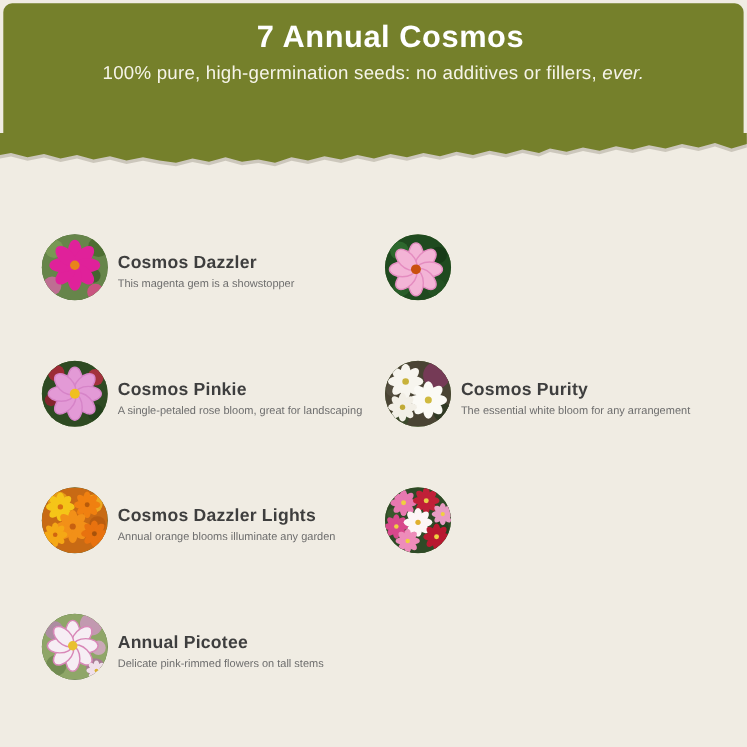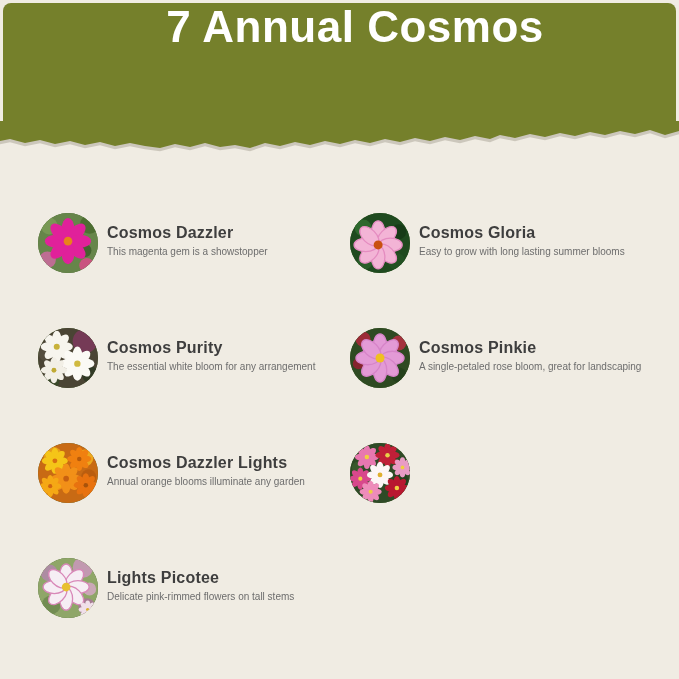--- a/index.html
+++ b/index.html
@@ -13,22 +13,22 @@
   
   .header{
     margin:3px 3px 0 3px;
     border-radius:8px 8px 0 0;
     background:#75802b;
     height:118px;
     text-align:center;
     position:relative;
   }
   .title{
-    padding-top:0;
-    font-size:44px;
+    padding-top:16px;
+    font-size:28px;
     font-weight:bold;
     letter-spacing:.5px;
     color:#ffffff;
     line-height:1.1;
     margin-left:31px;
   }
   .subtitle{
     margin-top:7px;
     font-size:17px;
     color:#f6f4e9;
@@ -41,21 +41,21 @@
     padding:58px 30px 0 38px;
   }
   .grid{
     display:grid;
     grid-template-columns:312px 1fr;
     grid-auto-rows:115px;
     align-items:start;
   }
   .item{
     display:flex;
-    align-items:flex-start;
+    align-items:center;
   }
   .photo{
     width:60px;height:60px;
     border-radius:50%;
     overflow:hidden;
     flex:0 0 60px;
     background:#46622e;
   }
   .photo svg{display:block;width:60px;height:60px;}
   .itext{
@@ -74,20 +74,21 @@
     font-size:10px;
     color:#6d6d6d;
     line-height:1.4;
   }
 </style>
 </head>
 <body>
 
 <div class="header">
   <div class="title">7 Annual Cosmos</div>
+  <div class="subtitle"><span>100% pure, high-germination seeds: no additives or fillers, </span><em>ever.</em></div>
 </div>
 <svg class="tear" viewBox="0 0 679 34" preserveAspectRatio="none" aria-hidden="true">
   <g transform="translate(0,3.2)" opacity="0.35">
     <path fill="#8a8572" d="M0,0 H679 V10 L665,14 650,9 635,13 620,10 605,14 590,11 575,15 560,12 545,16 530,13 515,17 500,14 490,18 475,15 460,19 445,16 430,20 415,17 400,21 385,18 370,22 355,19 340,23 325,20 310,24 295,21 280,25 265,22 250,27 235,24 220,26 205,22 190,26 175,23 160,27 145,25 130,22 115,25 100,21 85,24 70,20 55,23 40,19 25,22 10,18 0,20 Z"></path>
   </g>
   <path fill="#75802b" d="M0,0 H679 V10 L665,14 650,9 635,13 620,10 605,14 590,11 575,15 560,12 545,16 530,13 515,17 500,14 490,18 475,15 460,19 445,16 430,20 415,17 400,21 385,18 370,22 355,19 340,23 325,20 310,24 295,21 280,25 265,22 250,27 235,24 220,26 205,22 190,26 175,23 160,27 145,25 130,22 115,25 100,21 85,24 70,20 55,23 40,19 25,22 10,18 0,20 Z"></path>
 </svg>
 
 <div class="main">
   <div class="grid">
@@ -134,23 +135,46 @@
               <ellipse cx="0" cy="-13.200000000000001" rx="7.199999999999999" ry="12.48" fill="#f3b4d6" transform="rotate(90)" stroke="#e48cc0" stroke-width="1.4"></ellipse>
               <ellipse cx="0" cy="-13.200000000000001" rx="7.199999999999999" ry="12.48" fill="#f3b4d6" transform="rotate(135)" stroke="#e48cc0" stroke-width="1.4"></ellipse>
               <ellipse cx="0" cy="-13.200000000000001" rx="7.199999999999999" ry="12.48" fill="#f3b4d6" transform="rotate(180)" stroke="#e48cc0" stroke-width="1.4"></ellipse>
               <ellipse cx="0" cy="-13.200000000000001" rx="7.199999999999999" ry="12.48" fill="#f3b4d6" transform="rotate(225)" stroke="#e48cc0" stroke-width="1.4"></ellipse>
               <ellipse cx="0" cy="-13.200000000000001" rx="7.199999999999999" ry="12.48" fill="#f3b4d6" transform="rotate(270)" stroke="#e48cc0" stroke-width="1.4"></ellipse>
               <ellipse cx="0" cy="-13.200000000000001" rx="7.199999999999999" ry="12.48" fill="#f3b4d6" transform="rotate(315)" stroke="#e48cc0" stroke-width="1.4"></ellipse>
               <circle r="4.800000000000001" fill="#c9500f"></circle>
             </g>
           </svg>
         </div>
+    </div>
+
+    <div class="item">
+      <div class="photo">
+          <svg viewBox="0 0 64 64">
+            <rect x="0" y="0" width="64" height="64" fill="#2e4a22"></rect>
+            <circle cx="14" cy="12" r="8" fill="#a82838" opacity="0.9"></circle>
+            <circle cx="52" cy="16" r="8" fill="#b03040" opacity="0.9"></circle>
+            <circle cx="9" cy="38" r="6" fill="#8f2030" opacity="0.9"></circle>
+            <circle cx="52" cy="50" r="8" fill="#24401c" opacity="0.9"></circle>
+            <g transform="translate(32 32)">
+              <ellipse cx="0" cy="-13.200000000000001" rx="7.199999999999999" ry="12.48" fill="#e39ad6" transform="rotate(0)" stroke="#d684c8" stroke-width="1.4"></ellipse>
+              <ellipse cx="0" cy="-13.200000000000001" rx="7.199999999999999" ry="12.48" fill="#e39ad6" transform="rotate(45)" stroke="#d684c8" stroke-width="1.4"></ellipse>
+              <ellipse cx="0" cy="-13.200000000000001" rx="7.199999999999999" ry="12.48" fill="#e39ad6" transform="rotate(90)" stroke="#d684c8" stroke-width="1.4"></ellipse>
+              <ellipse cx="0" cy="-13.200000000000001" rx="7.199999999999999" ry="12.48" fill="#e39ad6" transform="rotate(135)" stroke="#d684c8" stroke-width="1.4"></ellipse>
+              <ellipse cx="0" cy="-13.200000000000001" rx="7.199999999999999" ry="12.48" fill="#e39ad6" transform="rotate(180)" stroke="#d684c8" stroke-width="1.4"></ellipse>
+              <ellipse cx="0" cy="-13.200000000000001" rx="7.199999999999999" ry="12.48" fill="#e39ad6" transform="rotate(225)" stroke="#d684c8" stroke-width="1.4"></ellipse>
+              <ellipse cx="0" cy="-13.200000000000001" rx="7.199999999999999" ry="12.48" fill="#e39ad6" transform="rotate(270)" stroke="#d684c8" stroke-width="1.4"></ellipse>
+              <ellipse cx="0" cy="-13.200000000000001" rx="7.199999999999999" ry="12.48" fill="#e39ad6" transform="rotate(315)" stroke="#d684c8" stroke-width="1.4"></ellipse>
+              <circle r="4.800000000000001" fill="#f0c020"></circle>
+            </g>
+          </svg>
+        </div>
       <div class="itext">
-        <div class="iname">Cosmos Gloria</div>
-        <div class="idesc">Easy to grow with long lasting summer blooms</div>
+        <div class="iname">Cosmos Pinkie</div>
+        <div class="idesc">A single-petaled rose bloom, great for landscaping</div>
       </div>
     </div>
 
     <div class="item">
       <div class="photo">
           <svg viewBox="0 0 64 64">
             <rect x="0" y="0" width="64" height="64" fill="#4a4434"></rect>
             <circle cx="50" cy="14" r="13" fill="#7a3a5a" opacity="0.9"></circle>
             <circle cx="14" cy="56" r="9" fill="#3a4a2a" opacity="0.9"></circle>
             <circle cx="56" cy="50" r="9" fill="#2f3a24" opacity="0.9"></circle>
@@ -186,47 +210,20 @@
               <ellipse cx="0" cy="-7.15" rx="3.9" ry="6.76" fill="#f2efe6" transform="rotate(225)"></ellipse>
               <ellipse cx="0" cy="-7.15" rx="3.9" ry="6.76" fill="#f2efe6" transform="rotate(270)"></ellipse>
               <ellipse cx="0" cy="-7.15" rx="3.9" ry="6.76" fill="#f2efe6" transform="rotate(315)"></ellipse>
               <circle r="2.6" fill="#c0aa35"></circle>
             </g>
           </svg>
         </div>
       <div class="itext">
         <div class="iname">Cosmos Purity</div>
         <div class="idesc">The essential white bloom for any arrangement</div>
-      </div>
-    </div>
-
-    <div class="item">
-      <div class="photo">
-          <svg viewBox="0 0 64 64">
-            <rect x="0" y="0" width="64" height="64" fill="#2e4a22"></rect>
-            <circle cx="14" cy="12" r="8" fill="#a82838" opacity="0.9"></circle>
-            <circle cx="52" cy="16" r="8" fill="#b03040" opacity="0.9"></circle>
-            <circle cx="9" cy="38" r="6" fill="#8f2030" opacity="0.9"></circle>
-            <circle cx="52" cy="50" r="8" fill="#24401c" opacity="0.9"></circle>
-            <g transform="translate(32 32)">
-              <ellipse cx="0" cy="-13.200000000000001" rx="7.199999999999999" ry="12.48" fill="#e39ad6" transform="rotate(0)" stroke="#d684c8" stroke-width="1.4"></ellipse>
-              <ellipse cx="0" cy="-13.200000000000001" rx="7.199999999999999" ry="12.48" fill="#e39ad6" transform="rotate(45)" stroke="#d684c8" stroke-width="1.4"></ellipse>
-              <ellipse cx="0" cy="-13.200000000000001" rx="7.199999999999999" ry="12.48" fill="#e39ad6" transform="rotate(90)" stroke="#d684c8" stroke-width="1.4"></ellipse>
-              <ellipse cx="0" cy="-13.200000000000001" rx="7.199999999999999" ry="12.48" fill="#e39ad6" transform="rotate(135)" stroke="#d684c8" stroke-width="1.4"></ellipse>
-              <ellipse cx="0" cy="-13.200000000000001" rx="7.199999999999999" ry="12.48" fill="#e39ad6" transform="rotate(180)" stroke="#d684c8" stroke-width="1.4"></ellipse>
-              <ellipse cx="0" cy="-13.200000000000001" rx="7.199999999999999" ry="12.48" fill="#e39ad6" transform="rotate(225)" stroke="#d684c8" stroke-width="1.4"></ellipse>
-              <ellipse cx="0" cy="-13.200000000000001" rx="7.199999999999999" ry="12.48" fill="#e39ad6" transform="rotate(270)" stroke="#d684c8" stroke-width="1.4"></ellipse>
-              <ellipse cx="0" cy="-13.200000000000001" rx="7.199999999999999" ry="12.48" fill="#e39ad6" transform="rotate(315)" stroke="#d684c8" stroke-width="1.4"></ellipse>
-              <circle r="4.800000000000001" fill="#f0c020"></circle>
-            </g>
-          </svg>
-        </div>
-      <div class="itext">
-        <div class="iname">Cosmos Pinkie</div>
-        <div class="idesc">A single-petaled rose bloom, great for landscaping</div>
       </div>
     </div>
 
     <div class="item">
       <div class="photo">
           <svg viewBox="0 0 64 64">
             <rect x="0" y="0" width="64" height="64" fill="#c86a14"></rect>
             <circle cx="16" cy="14" r="10" fill="#e8a018" opacity="0.9"></circle>
             <circle cx="50" cy="16" r="9" fill="#f0b020" opacity="0.9"></circle>
             <circle cx="54" cy="36" r="8" fill="#b85c0e" opacity="0.9"></circle>
@@ -407,19 +404,19 @@
               <ellipse cx="0" cy="-4.95" rx="2.6999999999999997" ry="4.68" fill="#f0e0ea" transform="rotate(135)"></ellipse>
               <ellipse cx="0" cy="-4.95" rx="2.6999999999999997" ry="4.68" fill="#f0e0ea" transform="rotate(180)"></ellipse>
               <ellipse cx="0" cy="-4.95" rx="2.6999999999999997" ry="4.68" fill="#f0e0ea" transform="rotate(225)"></ellipse>
               <ellipse cx="0" cy="-4.95" rx="2.6999999999999997" ry="4.68" fill="#f0e0ea" transform="rotate(270)"></ellipse>
               <ellipse cx="0" cy="-4.95" rx="2.6999999999999997" ry="4.68" fill="#f0e0ea" transform="rotate(315)"></ellipse>
               <circle r="1.8" fill="#d8b030"></circle>
             </g>
           </svg>
         </div>
       <div class="itext">
-        <div class="iname">Lights Picotee</div>
+        <div class="iname">Annual Picotee</div>
         <div class="idesc">Delicate pink-rimmed flowers on tall stems</div>
       </div>
     </div>
 
   </div>
 </div>
 
 </body></html>

